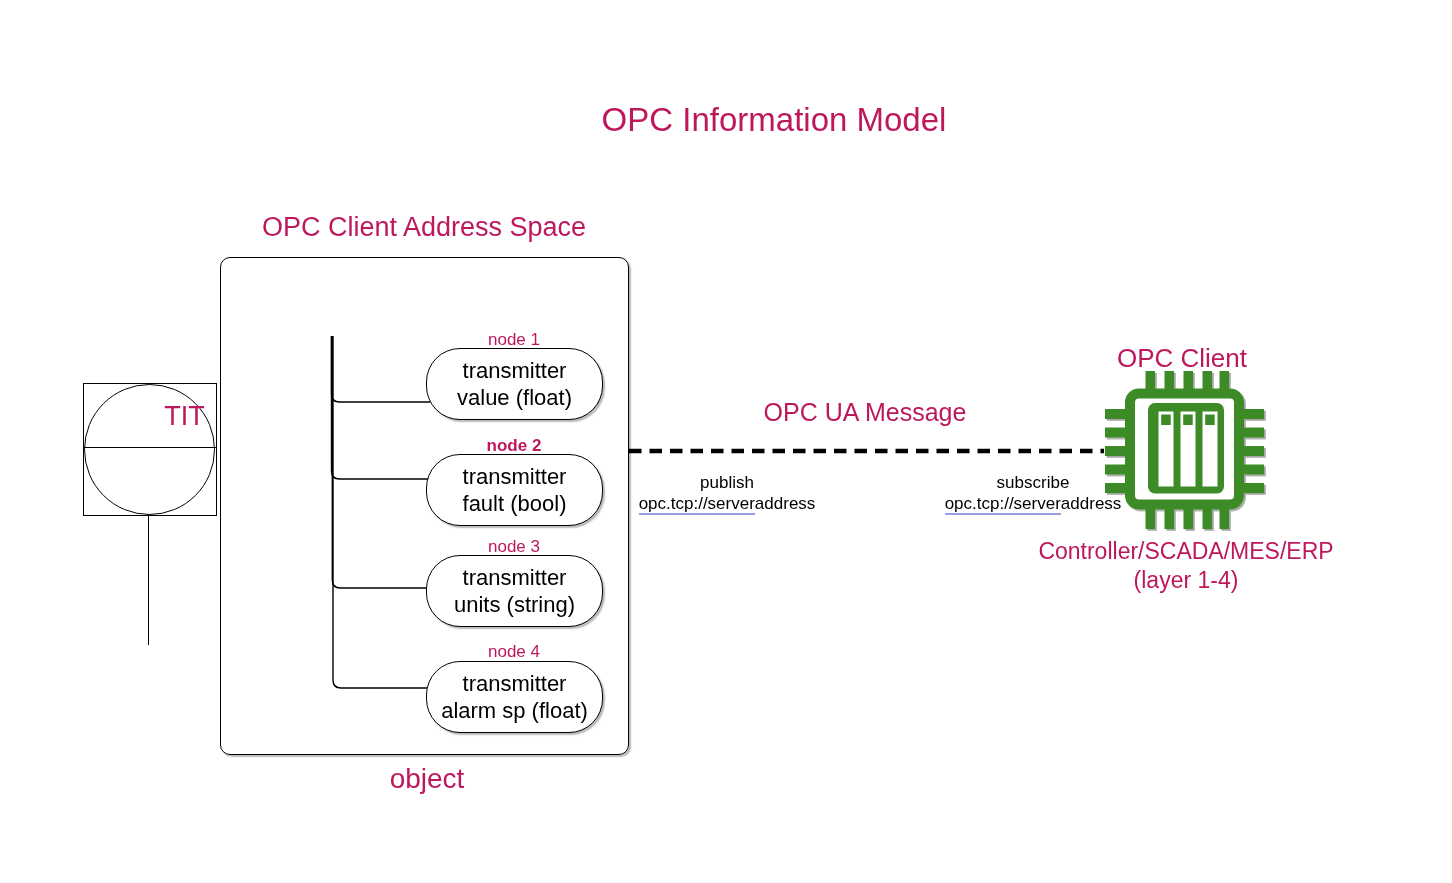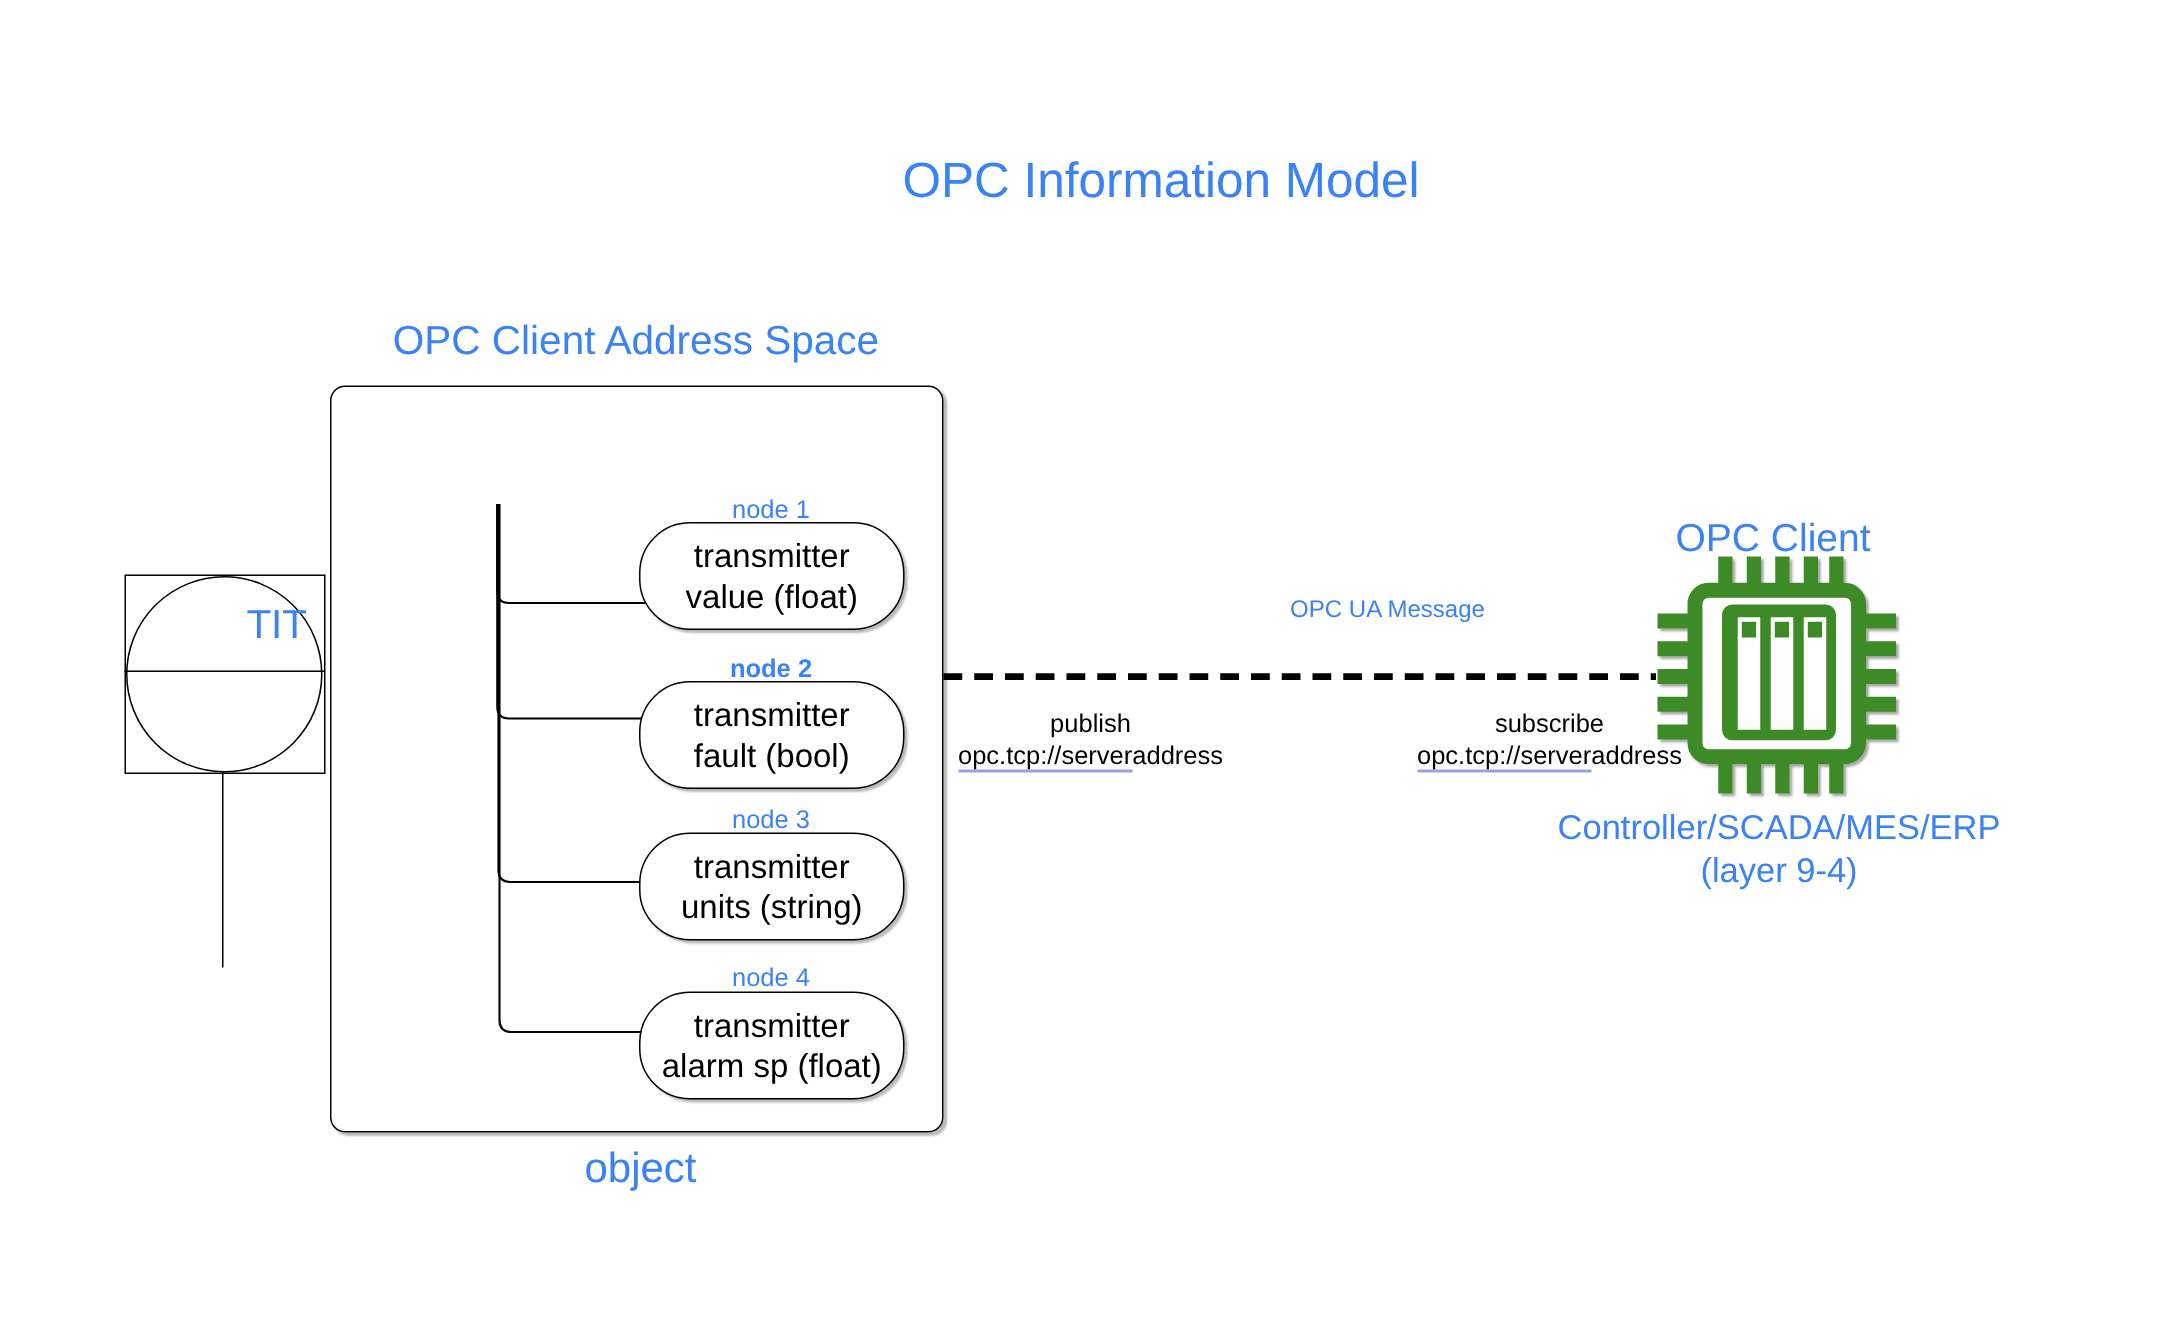--- a/index.html
+++ b/index.html
@@ -1,21 +1,21 @@
 <!DOCTYPE html>
 <html style="--link-underline: #96a0e2;"><head>
 <meta charset="utf-8">
 <style>
   html,body{margin:0;padding:0;}
   body{
     width:1452px;height:883px;background:#ffffff;position:relative;overflow:hidden;
     font-family:"Liberation Sans","DejaVu Sans",sans-serif;color:#000;
   }
   .layer{position:absolute;left:0;top:0;width:1452px;height:883px;pointer-events:none;}
-  .lbl{position:absolute;text-align:center;color:#3b82f6;white-space:nowrap;}
+  .lbl{position:absolute;text-align:center;color:#be185d;white-space:nowrap;}
   .title{left:424px;top:101px;width:700px;font-size:33px;}
   .server-label{left:220px;top:212px;width:408px;font-size:27px;}
   .object-label{left:227px;top:763px;width:400px;font-size:28px;}
   .container-box{
     position:absolute;left:220px;top:257px;width:407px;height:496px;
     border:1.4px solid #000;border-radius:10px;background:transparent;
     box-shadow:2px 2px 1.5px rgba(0,0,0,0.28);
   }
   .oval{
     position:absolute;background:#fff;border:1.4px solid #000;border-radius:34px;
@@ -25,21 +25,21 @@
   .tank{left:243px;top:266px;width:174px;height:70px;font-size:23px;line-height:28px;}
   .node-oval{left:426px;width:175px;height:70px;font-size:22px;line-height:27px;}
   .oval-n1{top:348px;} .oval-n2{top:454px;} .oval-n3{top:555px;} .oval-n4{top:661px;}
   .node-label{left:426px;width:176px;font-size:17px;line-height:23px;}
   .nl-1{top:328px;} .nl-2{top:434px;font-weight:bold;} .nl-3{top:535px;} .nl-4{top:640px;}
   .tit-square{position:absolute;left:83px;top:383px;width:132px;height:131px;border:1.4px solid #000;background:#fff;}
   .tit-circle{position:absolute;left:84px;top:384px;width:129px;height:129px;border:1.4px solid #000;border-radius:50%;}
   .tit-hline{position:absolute;left:83px;top:447px;width:133px;height:0;border-top:1.5px solid #000;}
   .tit-vline{position:absolute;left:147.5px;top:514px;width:0;height:131px;border-left:1.5px solid #000;}
   .tit-tag{left:83px;top:401px;width:115px;font-size:27px;margin-left:44px;}
-  .ua-label{left:775px;top:398px;width:300px;font-size:16px;}
+  .ua-label{left:715px;top:398px;width:300px;font-size:25px;}
   .pubsub{position:absolute;width:202px;font-size:17px;line-height:21px;text-align:center;}
   .pub{left:626px;top:472px;}
   .sub{left:932px;top:472px;}
   .addr-underline{border-bottom:2px solid var(--link-underline,#96a0e2);}
   .client-label{left:1082px;top:318px;width:200px;font-size:26px;margin-top:25px;}
   .client-caption{left:1035px;top:537px;width:302px;font-size:23px;line-height:29px;}
   svg{display:block;}
 </style>
 </head>
 <body>
@@ -102,21 +102,21 @@
   </div>
 
   <div class="pubsub sub">
     <div>subscribe</div>
     <div><span class="addr-underline">opc.tcp://server</span><span>address</span></div>
   </div>
 
   <div class="lbl client-label">OPC Client</div>
   <div class="lbl client-caption">
     <div>Controller/SCADA/MES/ERP</div>
-    <div>(layer 9-4)</div>
+    <div>(layer 1-4)</div>
   </div>
 </div>
 
 <svg class="layer" style="z-index:3" viewBox="0 0 1452 883">
   <defs>
     <filter id="sh" x="-20%" y="-20%" width="140%" height="140%">
       <feDropShadow dx="1.8" dy="1.8" stdDeviation="0.6" flood-opacity="0.35"></feDropShadow>
     </filter>
   </defs>
   <g filter="url(#sh)">

